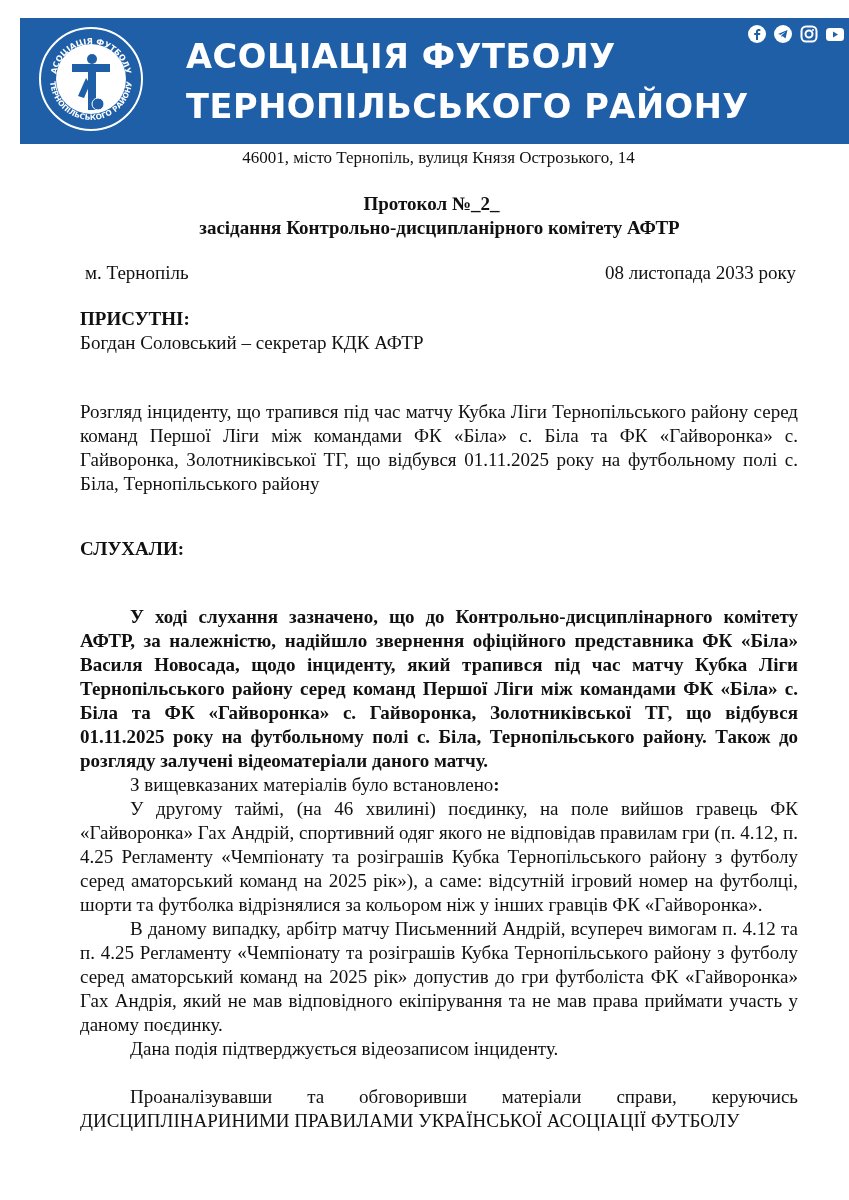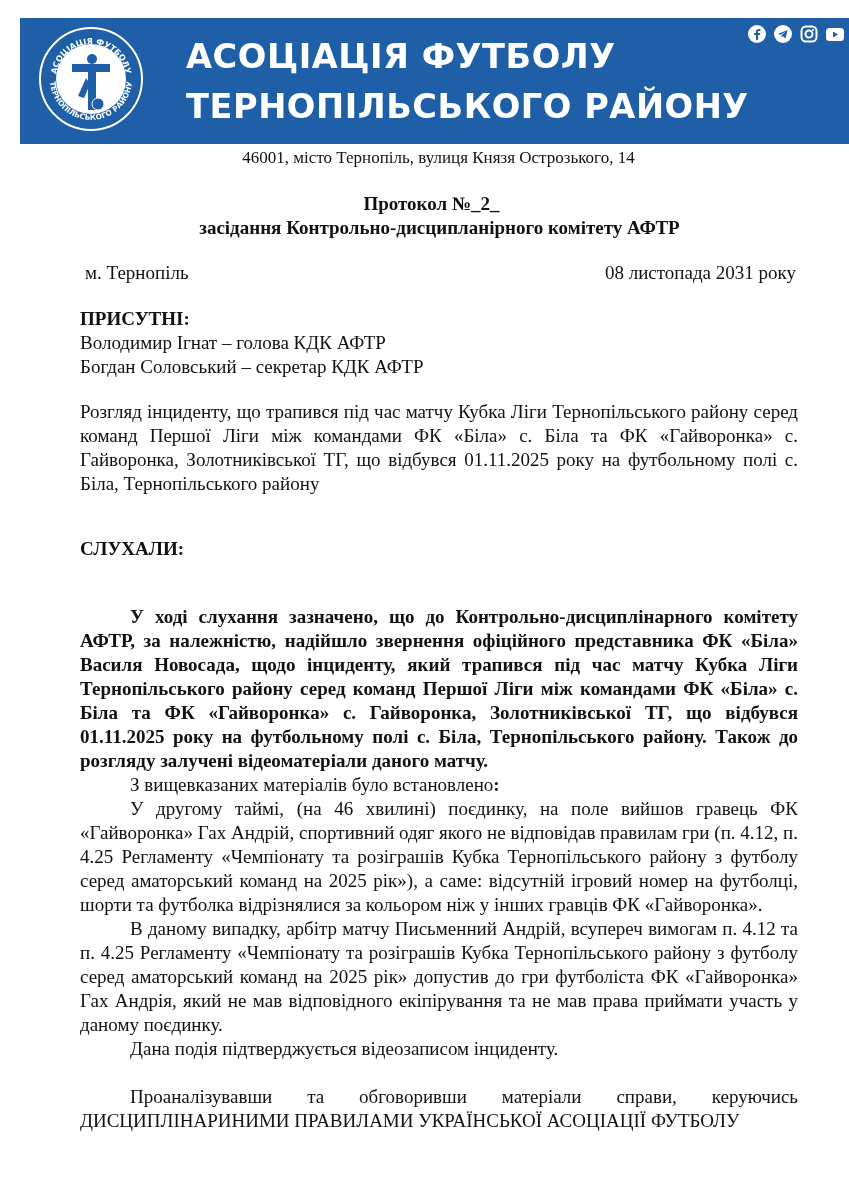--- a/index.html
+++ b/index.html
@@ -79,25 +79,24 @@
     </span>
   </div>
 </div>
 
 <div class="address">46001, місто Тернопіль, вулиця Князя Острозького, 14</div>
 
 <div class="title1">Протокол №_2_</div>
 <div class="title2">засідання Контрольно-дисциплaнірного комітету АФТР</div>
 
 <div class="place">м. Тернопіль</div>
-<div class="date">08 листопада 2031 року</div>
+<div class="date">08 листопада 2033 року</div>
 
 <div class="content" style="top:307px;">
   <div class="h">ПРИСУТНІ:</div>
-  <div>Володимир Ігнат – голова КДК АФТР</div>
   <div>Богдан Соловський – секретар КДК АФТР</div>
 </div>
 
 <div class="content" style="top:400px;">
   <div class="j">Розгляд інциденту, що трапився під час матчу Кубка Ліги Тернопільського району серед команд Першої Ліги між командами ФК «Біла» с. Біла та ФК «Гайворонка» с. Гайворонка, Золотниківської ТГ, що відбувся 01.11.2025 року на футбольному полі с. Біла, Тернопільського району</div>
 </div>
 
 <div class="content" style="top:537px;">
   <div class="h">СЛУХАЛИ:</div>
 </div>

